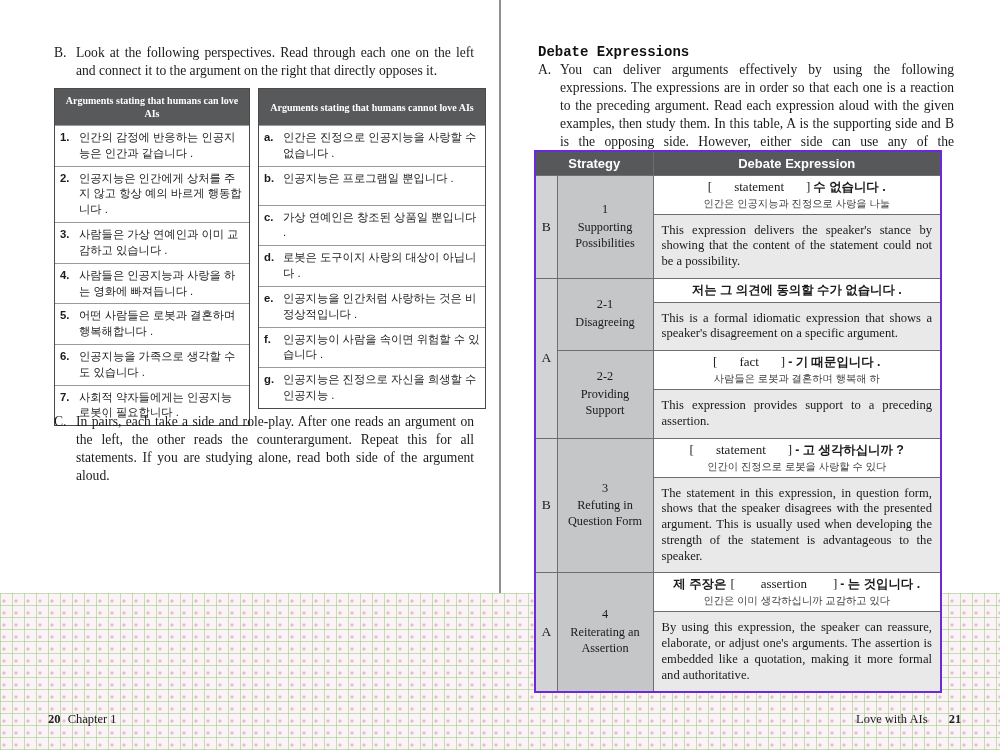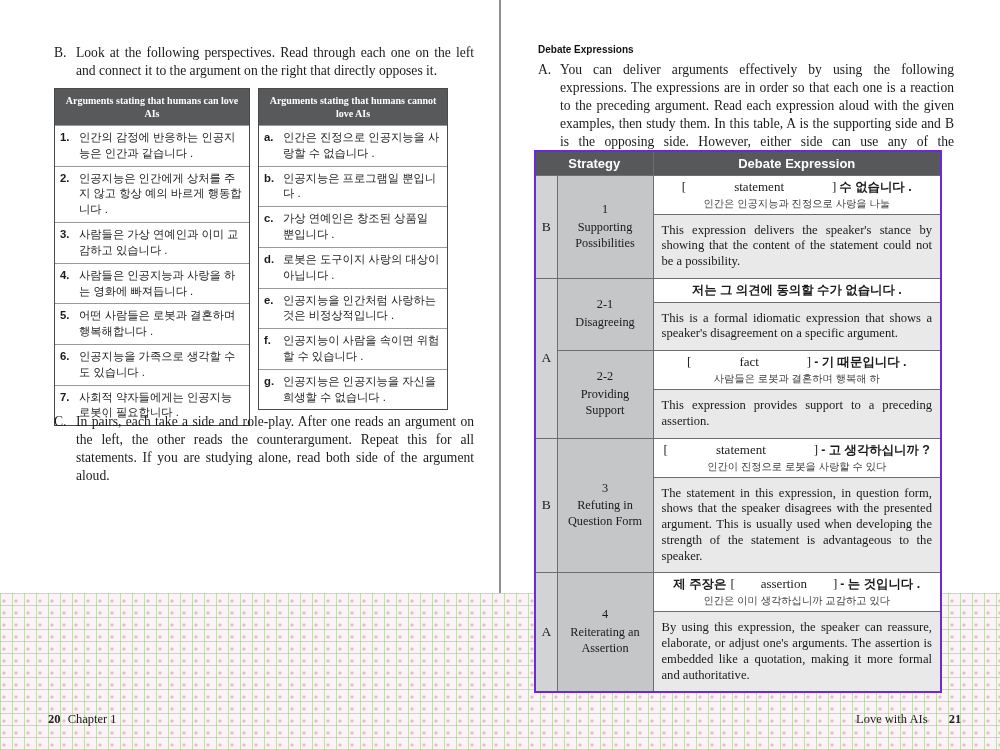--- a/index.html
+++ b/index.html
@@ -21,51 +21,51 @@
   #page-left{left:0;width:500px}
   #page-right{left:500px;width:500px}
 
   .para{position:absolute;display:flex;font-size:13.6px;line-height:1.33;text-align:justify}
   .para .lbl{flex:0 0 22px}
   .para .ptext{flex:1}
 
   
   .argtable{position:absolute;top:88px;border:1.5px solid #4a4a4a;background:#fff;box-sizing:border-box}
   #tbl-can{left:54px;width:196px}
-  #tbl-cannot{left:258px;width:190px}
+  #tbl-cannot{left:258px;width:228px}
   .arghead{background:#58595b;color:#fff;font-family:Liberation Serif, serif;font-weight:bold;
            font-size:10px;line-height:1.3;text-align:center;padding:5px 10px;min-height:26px;
            display:flex;align-items:center;justify-content:center}
   .argrow{display:flex;border-top:1px solid #9a9a9a;padding:4px 5px;min-height:39px;box-sizing:border-box;
           font-family:"Liberation Sans",sans-serif;font-size:11.3px;line-height:1.4;align-items:flex-start}
   .argnum{flex:0 0 19px;font-weight:bold}
   .argtext{flex:1}
 
   
   .footer{position:absolute;top:712px;z-index:3;font-size:12.5px;color:#222}
   .pgnum{font-weight:bold}
 
   
-  .rtitle{position:absolute;left:38px;top:44px;font-family:Liberation Sans, sans-serif;
-          font-weight:bold;font-size:10px;color:#111}
+  .rtitle{position:absolute;left:38px;top:44px;font-family:Liberation Mono, monospace;
+          font-weight:bold;font-size:14px;color:#111}
 
   table.dtable{position:absolute;left:34px;top:150px;border-collapse:collapse;background:#e5e5e5;
                border:2px solid #6d28d9;table-layout:fixed}
   .dtable th,.dtable td{border:1px solid #6e6e6e;box-sizing:border-box}
   .dtable th{background:#57585a;color:#fff;font-family:"Liberation Sans",sans-serif;
              font-weight:bold;font-size:13px;height:24px;padding:2px}
   col.c-side{width:22px} col.c-strat{width:96px} col.c-expr{width:288px}
   td.side{background:#d2d3d5;text-align:center;vertical-align:middle;font-size:13.5px}
   td.strat{background:#c5c6c8;text-align:center;vertical-align:middle;font-size:12.3px;
            line-height:1.3;padding:3px 4px}
   td.strat .snum{display:block;margin-bottom:2px}
   td.expr{background:#fff;text-align:center;vertical-align:middle;padding:3px 6px}
   .exline{font-size:13px;white-space:nowrap}
   .kbold{font-family:"Liberation Sans",sans-serif;font-weight:bold;font-size:12.4px}
-  .slotw{margin:0 48px}
+  .slotw{margin:0 22px}
   .slotn{margin:0 26px}
   .tailgap{margin-left:3px}
   .sub{display:block;font-family:"Liberation Sans",sans-serif;font-size:10.3px;color:#3c3c3c;margin-top:1px}
   td.desc{background:#e9e9ea;font-size:12.6px;line-height:1.25;padding:8px 8px;text-align:justify;
           vertical-align:top}
 </style>
 </head>
 <body>
 
 <div class="pattern-band"></div>
@@ -131,21 +131,21 @@
     <div class="argrow">
       <span class="argnum">e.</span>
       <span class="argtext">인공지능을 인간처럼 사랑하는 것은 비정상적입니다 .</span>
     </div>
     <div class="argrow">
       <span class="argnum">f.</span>
       <span class="argtext">인공지능이 사람을 속이면 위험할 수 있습니다 .</span>
     </div>
     <div class="argrow">
       <span class="argnum">g.</span>
-      <span class="argtext">인공지능은 인공지능을 자신을 희생할 수 없습니다 .</span>
+      <span class="argtext">인공지능은 진정으로 자신을 희생할 수 인공지능 .</span>
     </div>
   </div>
 
   <div class="para" style="left:54px;top:413px;width:420px">
     <span class="lbl">C.</span>
     <span class="ptext">In pairs, each take a side and role-play. After one reads an argument on the left, the other reads the counterargument. Repeat this for all statements. If you are studying alone, read both side of the argument aloud.</span>
   </div>
 
   <div class="footer" style="left:48px">
     <span class="pgnum">20</span>

